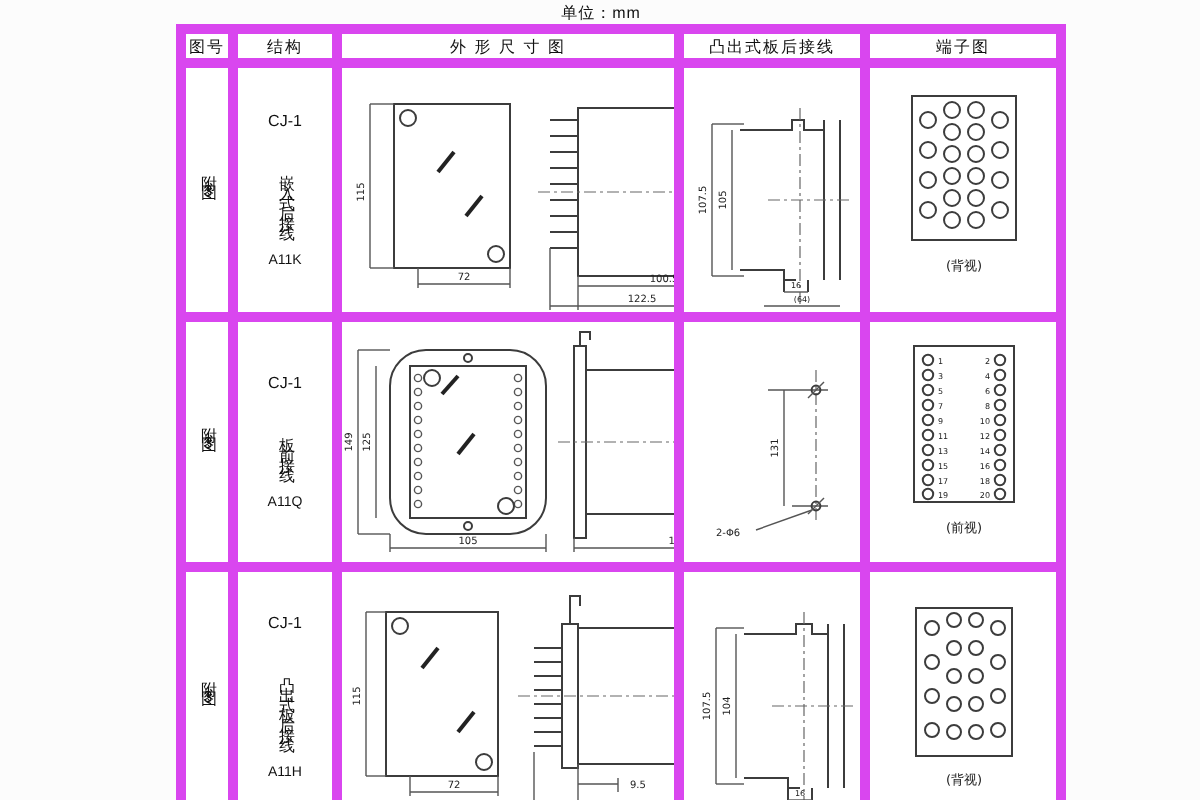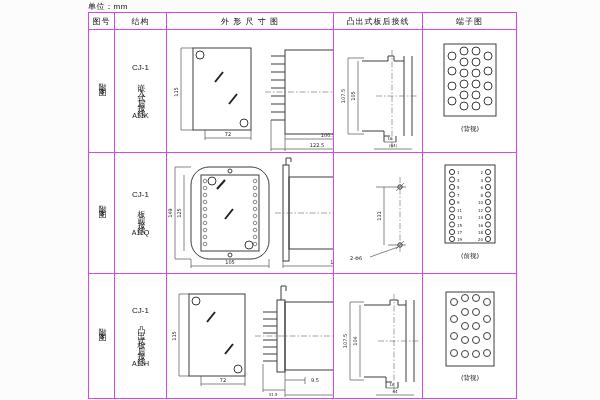--- a/index.html
+++ b/index.html
@@ -1,24 +1,24 @@
 <!DOCTYPE html>
 <html><head>
 <meta charset="utf-8">
 <style>
   *{box-sizing:border-box;margin:0;padding:0}
   html,body{width:600px;height:400px;}
   body{background:#fcfcfc;font-family:"Liberation Sans","DejaVu Sans",sans-serif;position:relative;overflow:hidden;color:#111}
-  .unit-label{position:absolute;top:1px;left:88px;width:425px;text-align:left;font-size:8px;letter-spacing:.5px}
+  .unit-label{position:absolute;top:1px;left:88px;width:425px;text-align:center;font-size:8px;letter-spacing:.5px}
   table.spec{position:absolute;top:12px;left:88px;border-collapse:collapse;table-layout:fixed;background:#fff}
-  .spec td,.spec th{border:1px solid #d946ef;padding:0;vertical-align:middle;text-align:center}
+  .spec td,.spec th{border:5px solid #d946ef;padding:0;vertical-align:middle;text-align:center}
   .spec th{font-size:8px;font-weight:500;height:17px;letter-spacing:1px}
   .col-fig{width:26px}.col-struct{width:52px}.col-outline{width:166px}.col-install{width:88px}.col-terminal{width:93px}
   .vtext{writing-mode:vertical-rl;text-orientation:upright;font-size:8px;letter-spacing:5px;display:inline-block;line-height:1}
-  .struct-wrap{display:flex;flex-direction:column;align-items:center;justify-content:center;gap:5px;height:100%;padding:4px 0}
+  .struct-wrap{display:flex;flex-direction:column;align-items:center;justify-content:center;gap:16px;height:100%;padding:4px 0}
   .series{font-size:8px}
   .model{font-size:7px}
   svg{display:block}
   svg .ln{stroke:#3c3c3c;stroke-width:1;fill:none}
   svg .thin{stroke:#555;stroke-width:.7;fill:none}
   svg .cl{stroke:#666;stroke-width:.6;fill:none;stroke-dasharray:6 2 1.5 2}
   svg .slash{stroke:#222;stroke-width:2;fill:none}
   svg text{font-size:5px;fill:#222;font-family:"DejaVu Sans",sans-serif}
   svg text.cap{font-size:6.5px}
   svg text.tiny{font-size:4px}

